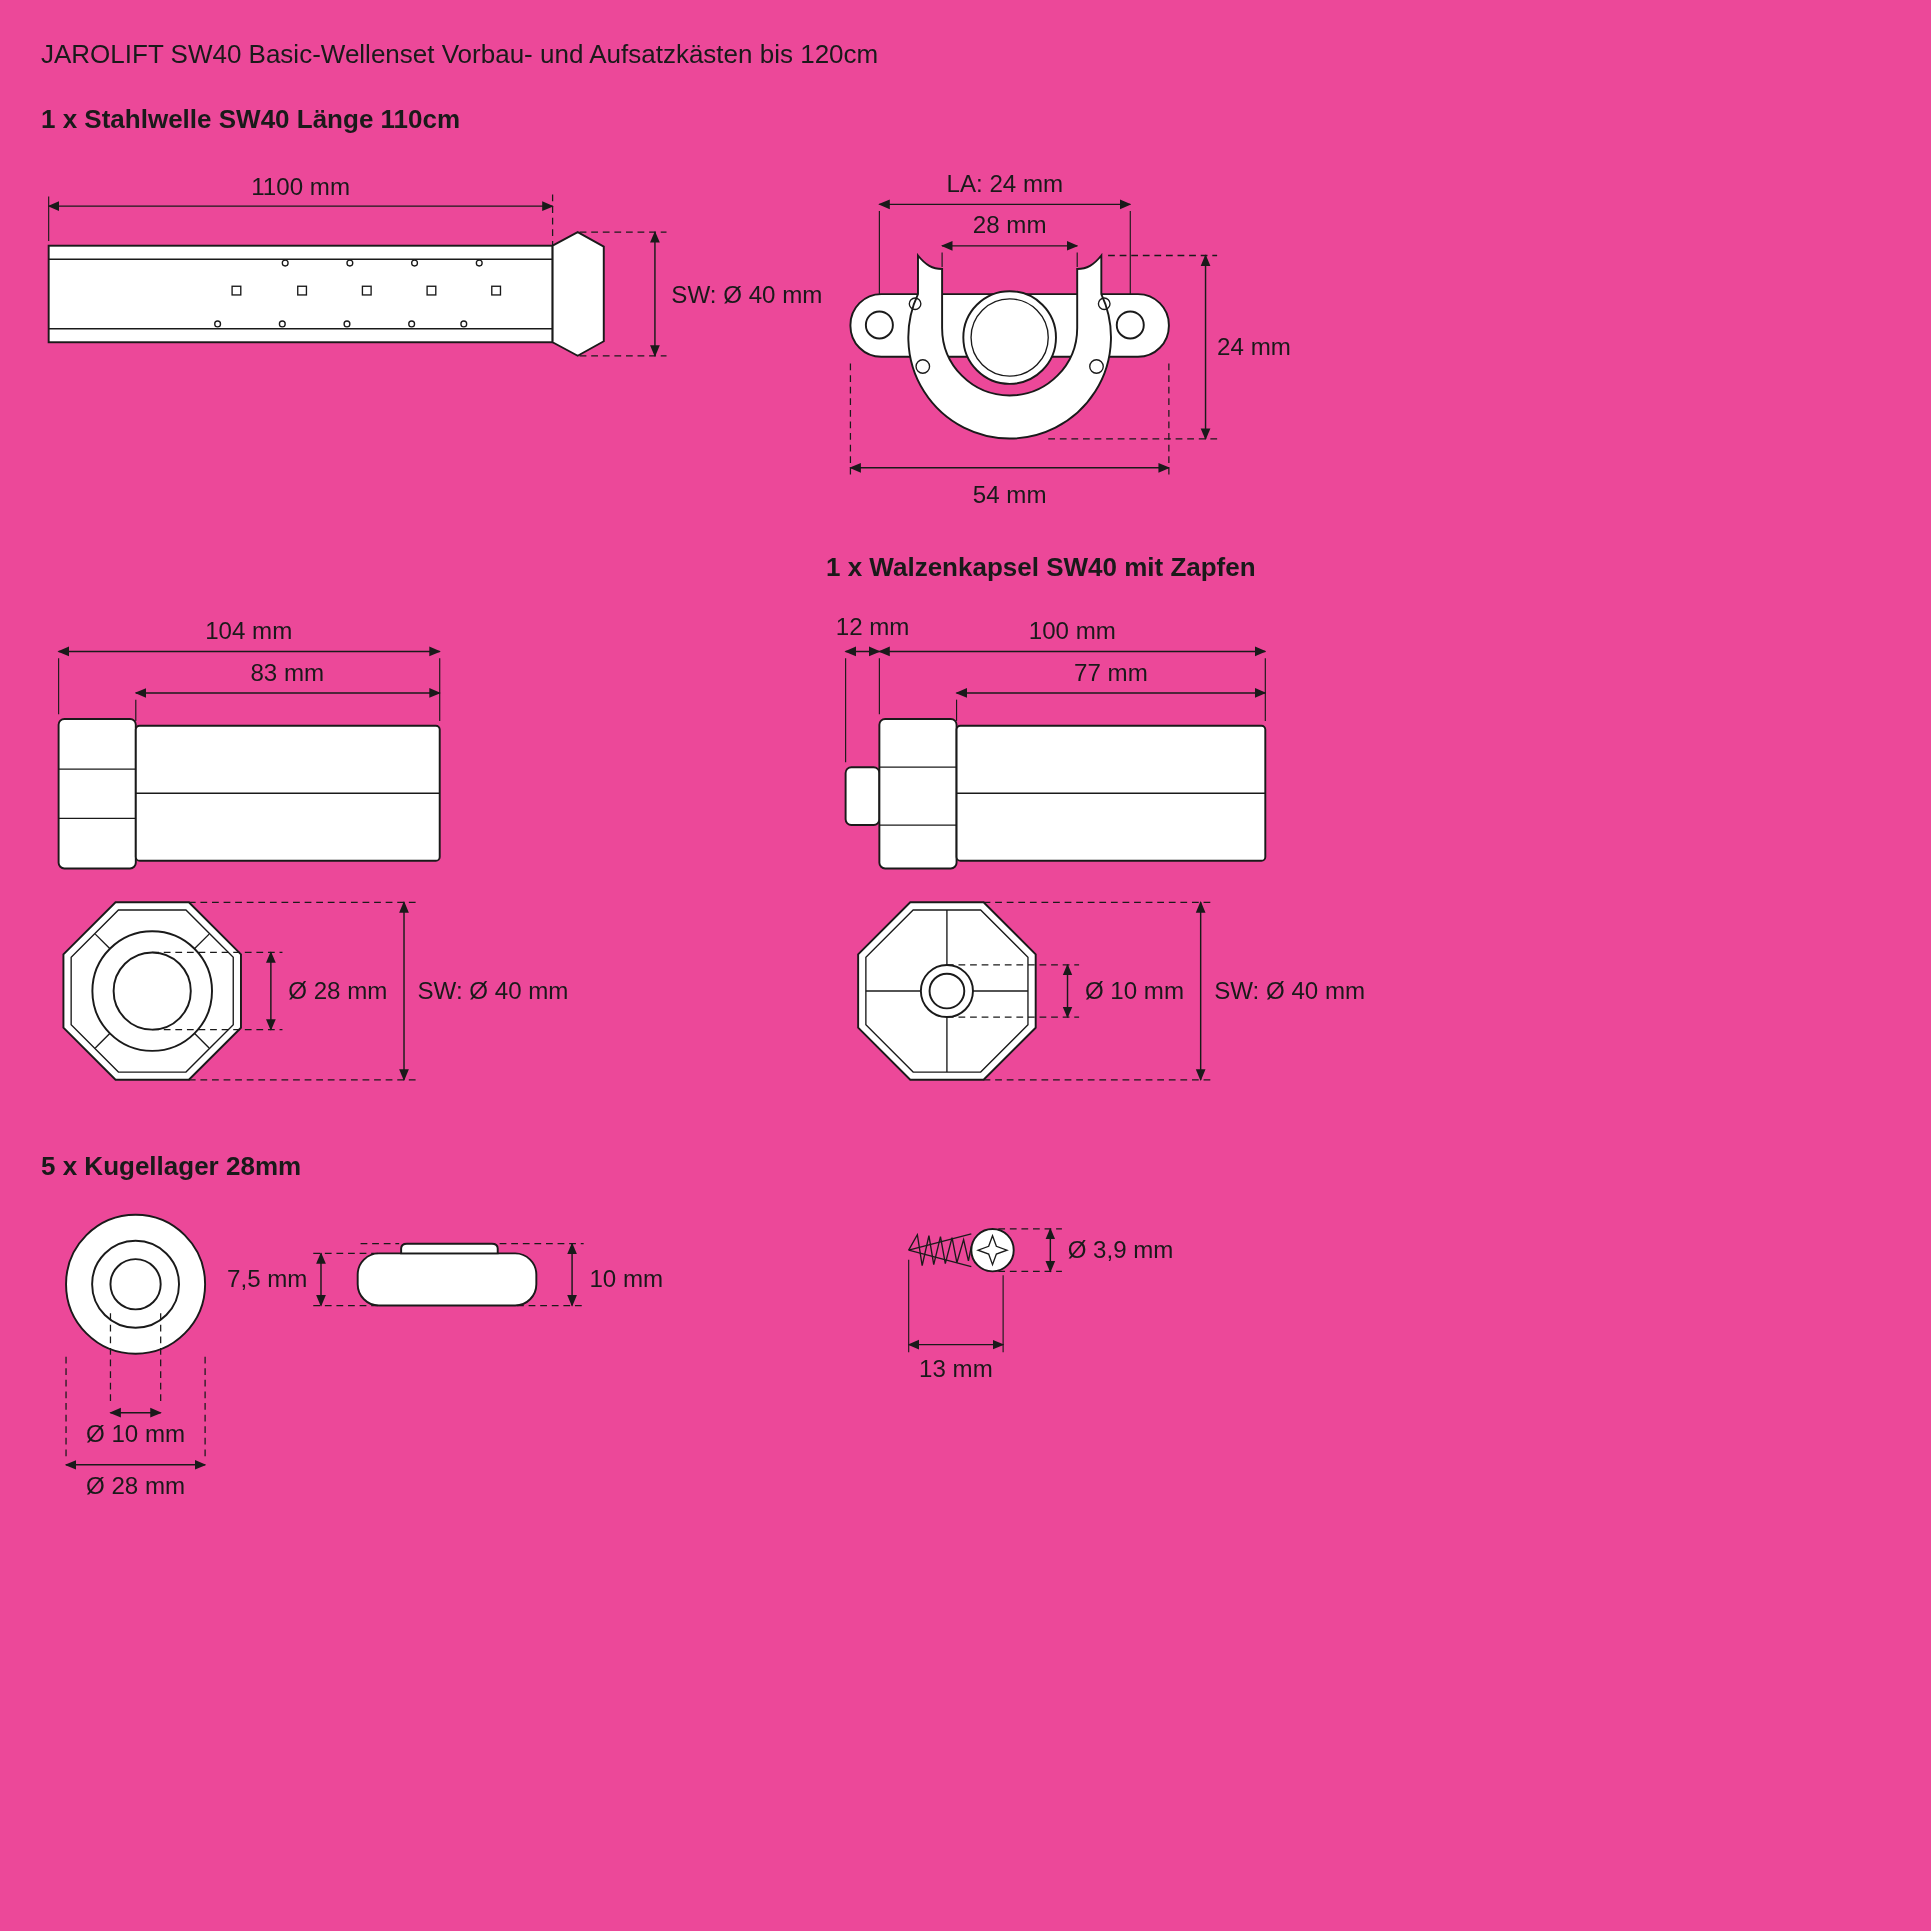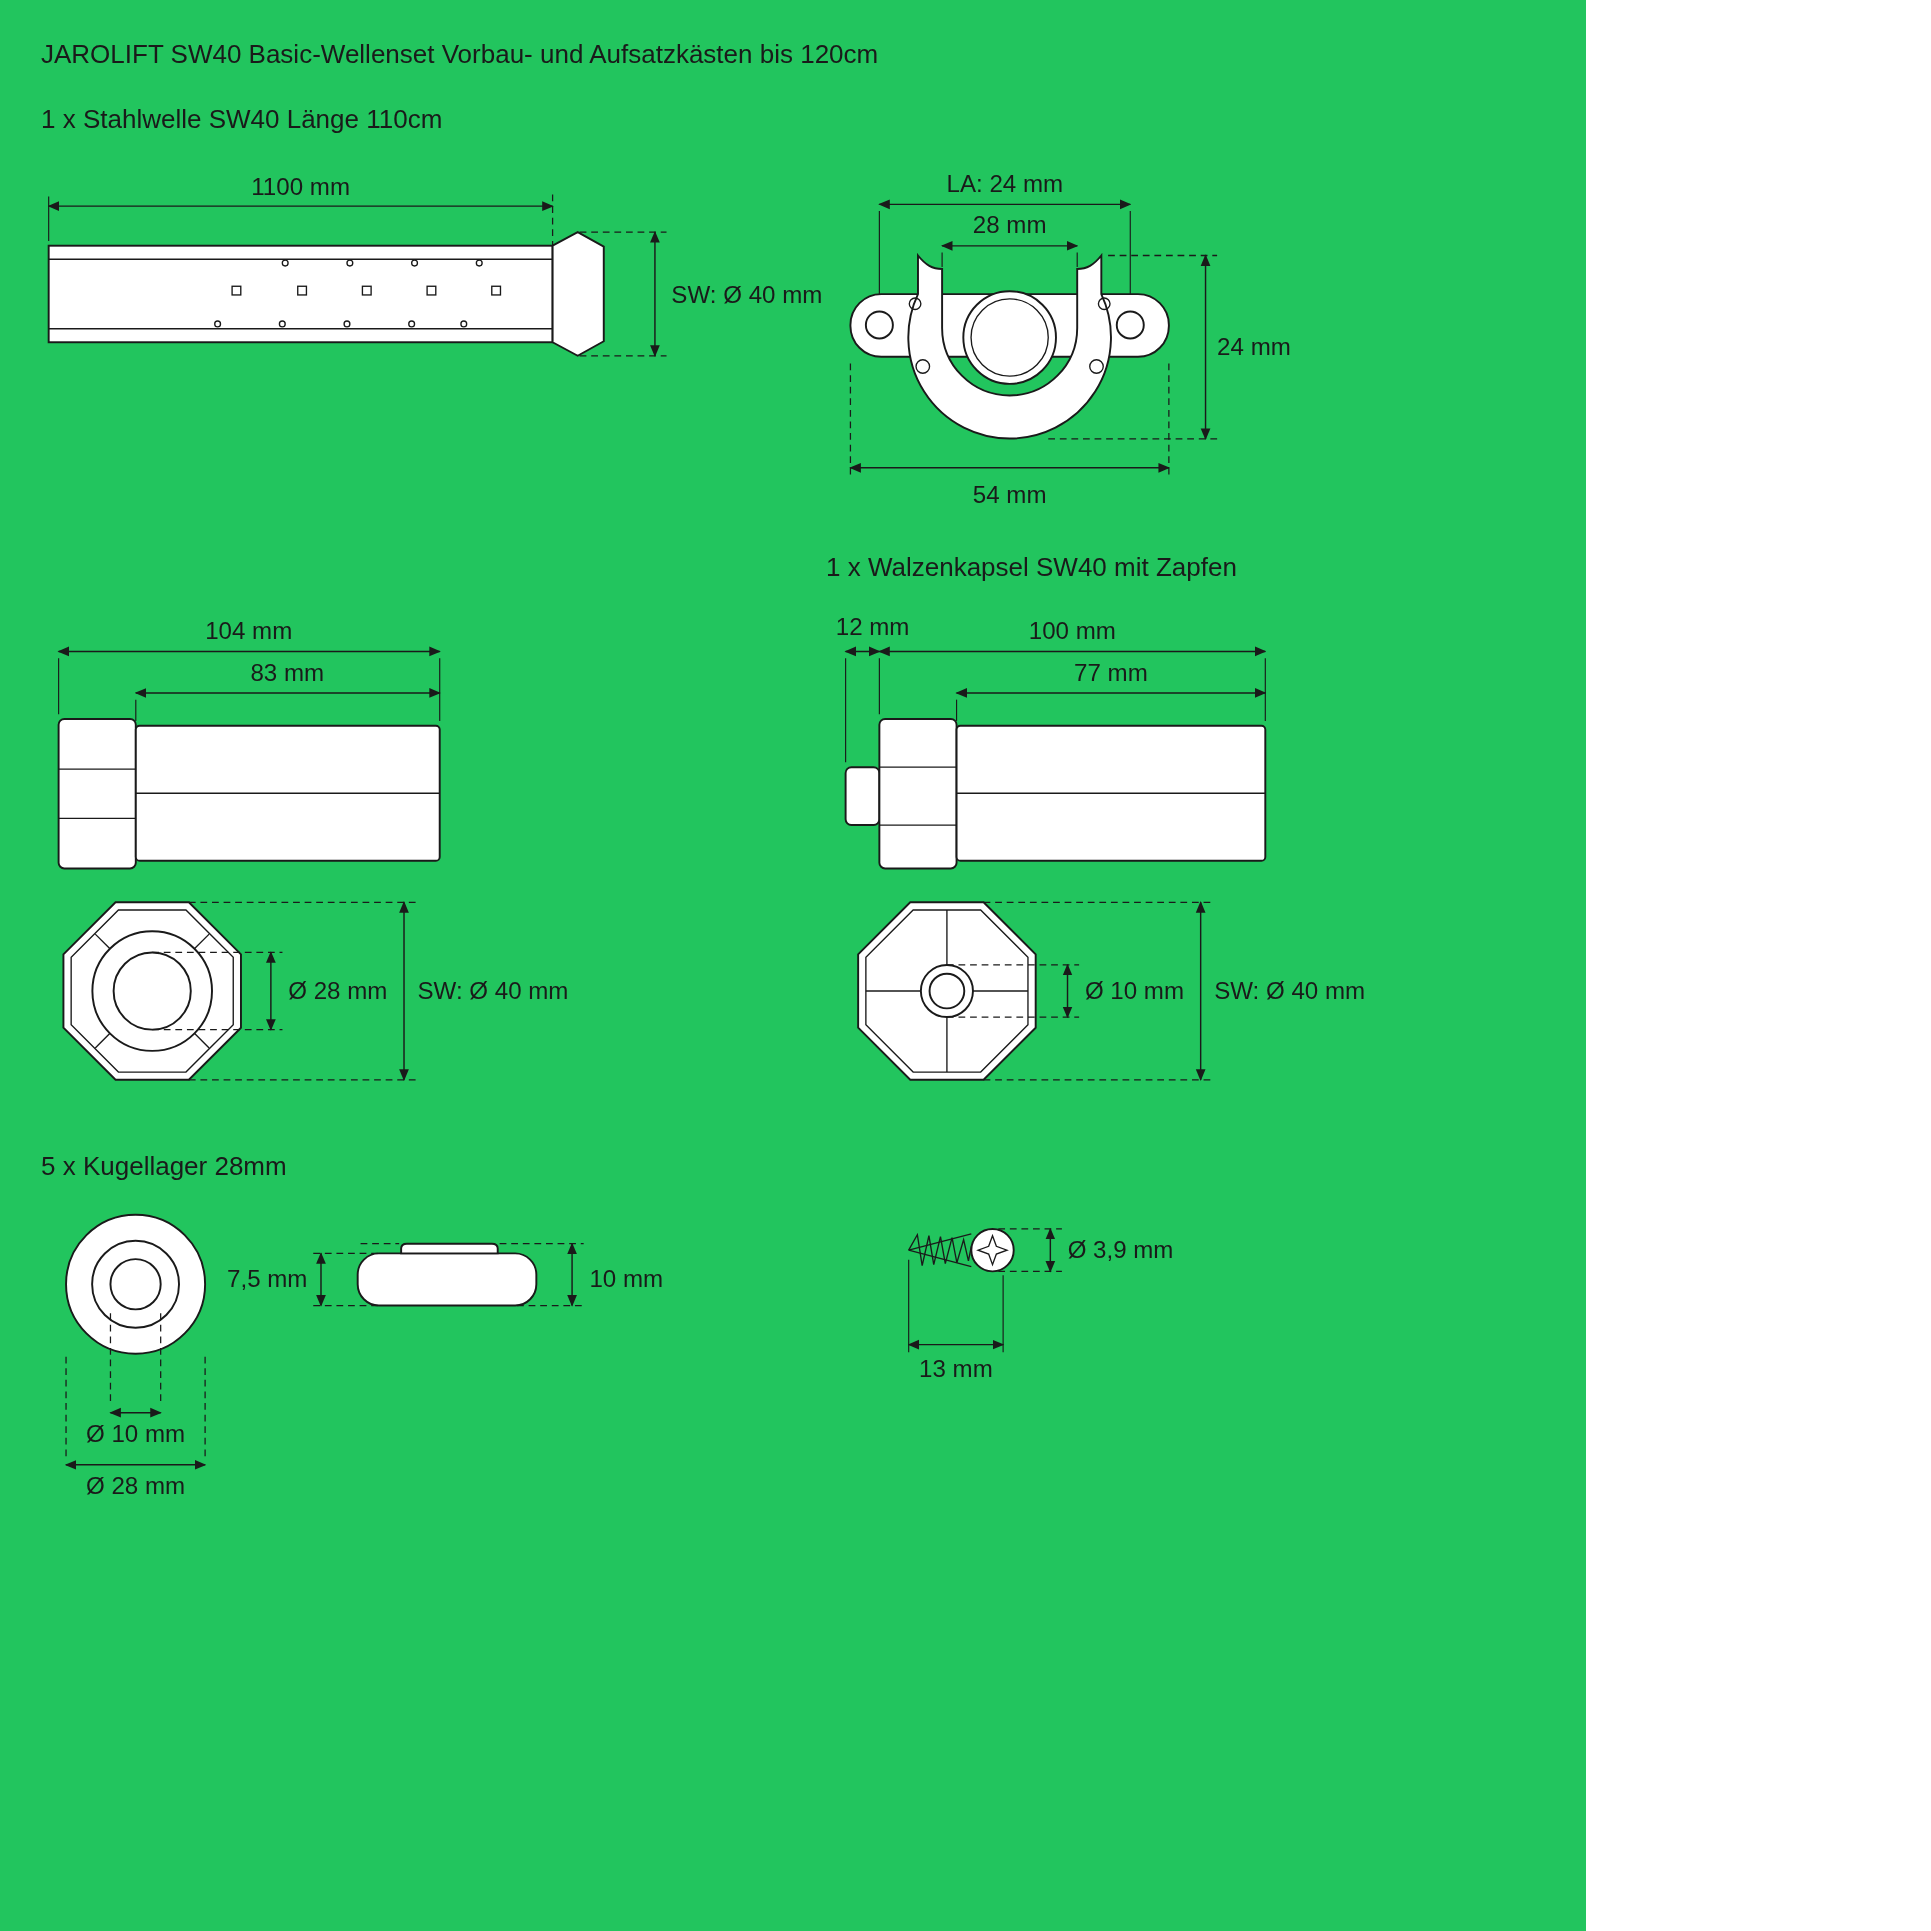--- a/index.html
+++ b/index.html
@@ -1,19 +1,19 @@
 <!DOCTYPE html>
 <html><head>
 <meta charset="utf-8">
 <style>
   html,body{margin:0;padding:0;background:#fff;}
   body{width:1931px;height:1931px;font-family:"Liberation Sans",sans-serif;color:#1a1a1a;}
-  .canvas{position:relative;width:1586px;height:1931px;background:#22c55e;overflow:hidden;}
+  .canvas{position:relative;width:1931px;height:1931px;background:#ec4899;overflow:hidden;}
   .title{position:absolute;left:41px;top:39px;font-size:26px;white-space:nowrap;}
-  .heading{position:absolute;font-size:26px;font-weight:normal;white-space:nowrap;}
+  .heading{position:absolute;font-size:26px;font-weight:bold;white-space:nowrap;}
   svg{position:absolute;overflow:visible;}
   svg text{font-family:"Liberation Sans",sans-serif;font-size:25px;fill:#1a1a1a;}
   .part{fill:#ffffff;stroke:#1a1a1a;stroke-width:2;}
   .thin{fill:none;stroke:#1a1a1a;stroke-width:1.4;}
   .ext{stroke:#1a1a1a;stroke-width:1.2;fill:none;}
   .dash{stroke:#1a1a1a;stroke-width:1.3;fill:none;stroke-dasharray:7 5;}
   .dim{stroke:#1a1a1a;stroke-width:1.5;fill:none;marker-start:url(#arr);marker-end:url(#arr);}
 </style>
 </head>
 <body>

